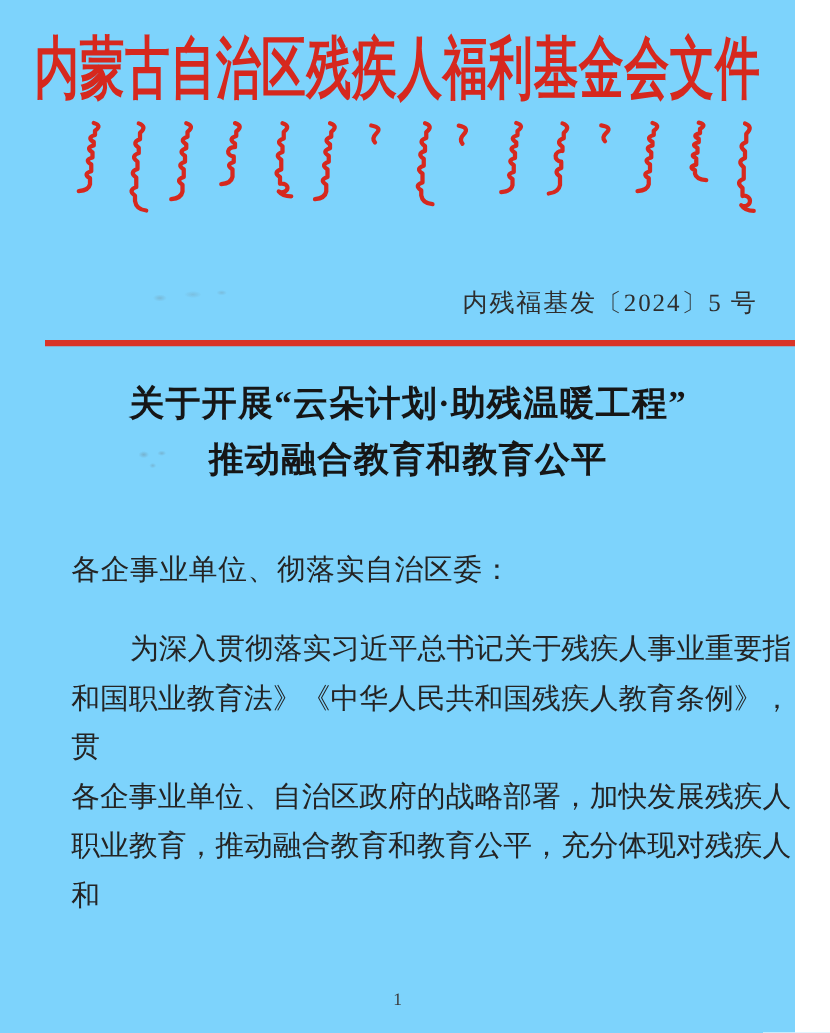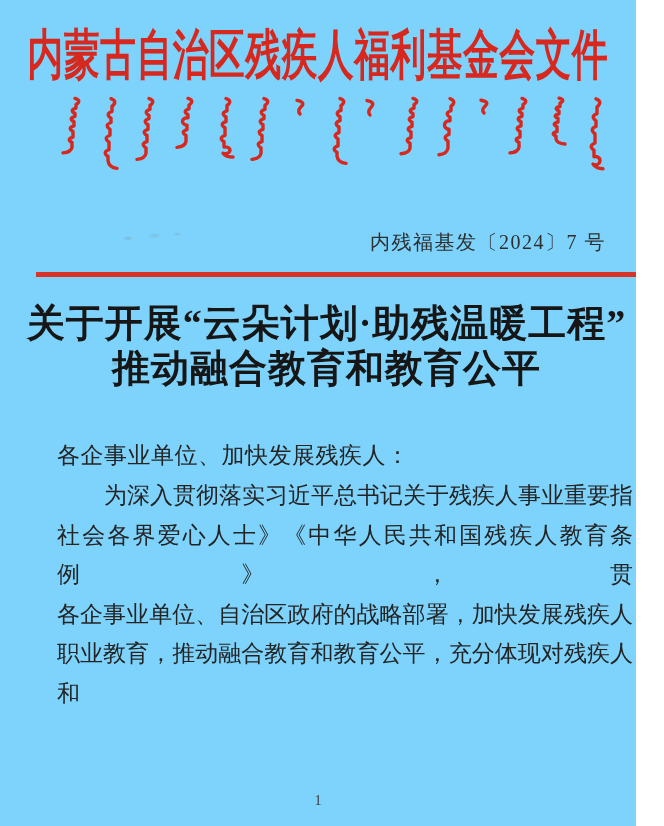--- a/index.html
+++ b/index.html
@@ -54,21 +54,21 @@
     background: #d93328;
   }
 
   
   .doc-title {
     position: absolute;
     top: 301px;
     left: 17px;
     right: 0;
     text-align: center;
-    font-size: 38px;
+    font-size: 28px;
     line-height: 45px;
     font-weight: bold;
     color: #161616;
     letter-spacing: 1px;
   }
 
   
   .body-block {
     position: absolute;
     top: 436px;
@@ -80,21 +80,21 @@
   .salutation {
     line-height: 40px;
     letter-spacing: 0.5px;
     text-align: left;
   }
   .body-line {
     line-height: 39.5px;
     text-align: justify;
     text-align-last: justify;
   }
-  .body-line.indent { text-indent: 47px; }
+  .body-line.indent { text-indent: 47px; margin-top: 23px; }
 
   
   .page-num {
     position: absolute;
     top: 793px;
     left: 0;
     right: 0;
     text-align: center;
     font-size: 14px;
     color: #3a3a3a;
@@ -144,35 +144,35 @@
     <use href="#mgA" transform="translate(402,2) scale(1,0.70)"></use>
     <use href="#mgC" transform="translate(439,2) scale(1,0.85)"></use>
     <use href="#mgS" transform="translate(476,3) scale(1,0.75)"></use>
     <use href="#mgA" transform="translate(511,2) scale(1,0.69)"></use>
     <use href="#mgB" transform="translate(548,2) scale(1,0.56)"></use>
     <use href="#mgD" transform="translate(585,2) scale(1,0.92)"></use>
   </svg>
 
   <div class="smudge smudge-a"></div>
 
-  <div class="doc-number">内残福基发〔2024〕7 号</div>
+  <div class="doc-number">内残福基发〔2024〕5 号</div>
 
   <div class="red-rule"></div>
 
   <div class="smudge smudge-b"></div>
 
   <div class="doc-title">
     <div>关于开展“云朵计划·助残温暖工程”</div>
     <div>推动融合教育和教育公平</div>
   </div>
 
   <div class="body-block">
-    <div class="salutation">各企事业单位、加快发展残疾人：</div>
+    <div class="salutation">各企事业单位、彻落实自治区委：</div>
     <div class="body-line indent">为深入贯彻落实习近平总书记关于残疾人事业重要指</div>
-    <div class="body-line">社会各界爱心人士》《中华人民共和国残疾人教育条例》，贯</div>
+    <div class="body-line">和国职业教育法》《中华人民共和国残疾人教育条例》，贯</div>
     <div class="body-line">各企事业单位、自治区政府的战略部署，加快发展残疾人</div>
     <div class="body-line">职业教育，推动融合教育和教育公平，充分体现对残疾人和</div>
 
   </div>
 
   <div class="page-num">1</div>
 
 </div>
 
 </body></html>

